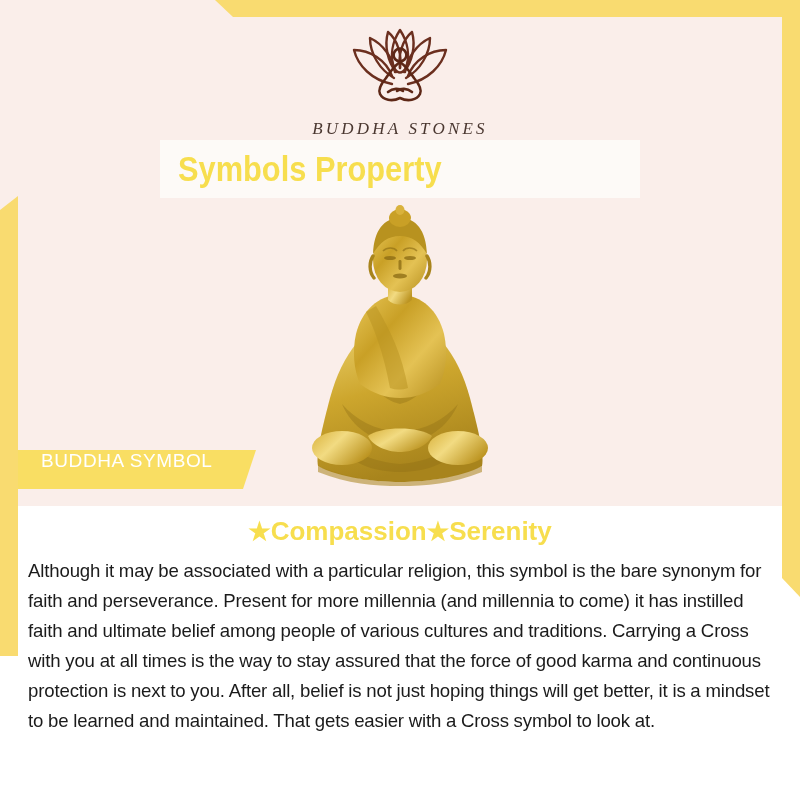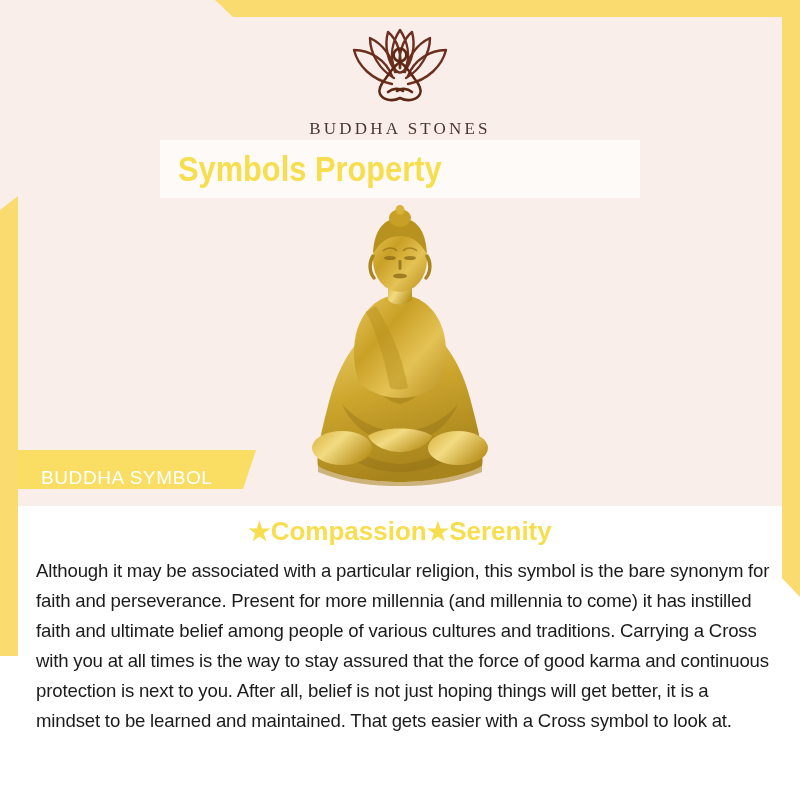--- a/index.html
+++ b/index.html
@@ -78,20 +78,21 @@
     display: block;
     margin: 0 auto;
   }
   .logo-wordmark {
     margin-top: 9px;
     font-family: "Liberation Serif", serif;
     font-size: 17px;
     letter-spacing: 3.2px;
     color: #4a3730;
     font-weight: 400;
+    font-style: italic;
   }
 
   
   .title-band {
     position: absolute;
     left: 160px;
     top: 140px;
     width: 480px;
     height: 58px;
     background: #fdfaf7;
@@ -129,21 +130,21 @@
   
   .symbol-ribbon {
     position: absolute;
     left: 18px;
     top: 450px;
     width: 238px;
     height: 39px;
     background: #f9de63;
     clip-path: polygon(0 0, 238px 0, 225px 39px, 0 39px);
     display: flex;
-    align-items: flex-end;
+    align-items: flex-start;
     z-index: 7;
   }
   .symbol-ribbon-text {
     margin-left: 23px;
     color: #ffffff;
     font-size: 19px;
     letter-spacing: 0.6px;
     font-weight: 400;
     white-space: nowrap;
   }
@@ -166,21 +167,21 @@
     font-weight: 700;
     color: #f7de4e;
     letter-spacing: 0px;
     white-space: nowrap;
   }
   .subhead .star {
     font-size: 25px;
     line-height: 1;
   }
   .body-copy {
-    margin: 9px 30px 0 36px;
+    margin: 9px 30px 0 28px;
     font-family: "Liberation Sans Narrow", "Liberation Sans", sans-serif;
     font-size: 18.6px;
     line-height: 30px;
     color: #1b1b1b;
     text-align: left;
     letter-spacing: -0.15px;
     word-spacing: -0.2px;
   }
 </style>
 </head>

